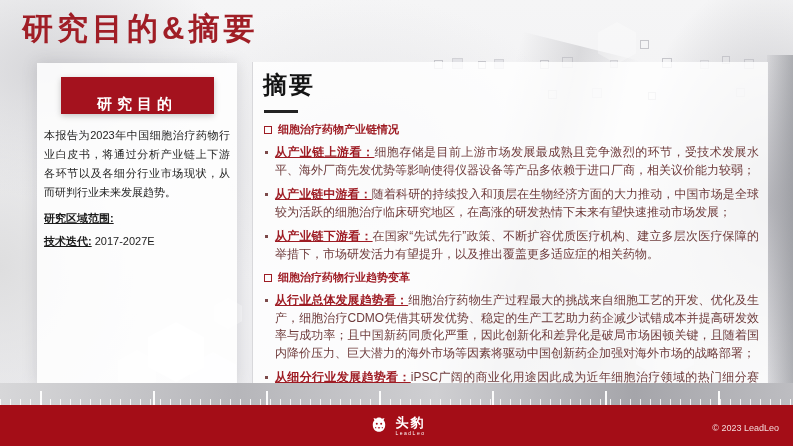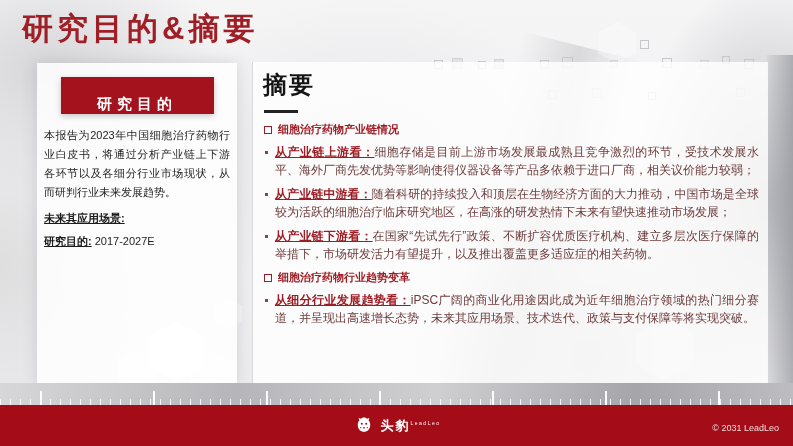--- a/index.html
+++ b/index.html
@@ -55,21 +55,21 @@
   .sec-title{font-size:11px;font-weight:bold;color:#9E1C24;margin:5px 0 7px 0;display:flex;align-items:center;}
   .sec-sq{display:inline-block;width:6px;height:6px;border:1.5px solid #9E1C24;margin:0 6px 0 1px;flex:0 0 auto;}
   .bullet{position:relative;padding-left:12px;margin:0 0 7px 0;
     font-size:12px;line-height:17.5px;color:#6E3B3B;text-align:justify;}
   .bullet::before{content:"";position:absolute;left:2px;top:7px;width:3px;height:3px;background:#7c4a4a;}
   .bullet .lead{font-weight:bold;color:#9E1C24;text-decoration:underline;}
 
   .footer{position:absolute;left:0;top:405px;width:793px;height:41px;background:#A40D17;}
   .logo{position:absolute;left:0;right:0;top:0;bottom:0;display:flex;align-items:center;justify-content:center;gap:6px;}
   .logo-icon{width:22px;height:22px;}
-  .logo-txt{display:flex;flex-direction:row;line-height:1;}
+  .logo-txt{display:flex;flex-direction:column;line-height:1;}
   .logo-cn{color:#fff;font-size:13px;font-weight:bold;letter-spacing:2px;}
   .logo-en{color:#fff;font-size:5px;letter-spacing:1.5px;margin-top:2px;}
   .copyright{position:absolute;right:14px;bottom:13px;color:#f2d9da;font-size:9px;}
 </style>
 </head>
 <body>
 
 <div class="slide">
 
   <div class="streak"></div>
@@ -101,25 +101,25 @@
 
   <div class="page-title">研究目的&amp;摘要</div>
 
   <div class="left-panel">
     <div class="purpose-box">
       <span>研究目的</span>
     </div>
     <div class="left-body">
       <p>本报告为2023年中国细胞治疗药物行业白皮书，将通过分析产业链上下游各环节以及各细分行业市场现状，从而研判行业未来发展趋势。</p>
       <div class="field">
-        <span class="lbl">未来其应用场景:</span>
+        <span class="lbl">研究区域范围:</span>
         <span></span>
       </div>
       <div class="field">
-        <span class="lbl">研究目的:</span>
+        <span class="lbl">技术迭代:</span>
         <span>2017-2027E</span>
       </div>
     </div>
   </div>
 
   <div class="right-panel">
     <div class="summary-title">摘要</div>
     <div class="summary-dash"></div>
 
     <div class="sec-title">
@@ -134,20 +134,23 @@
     </div>
     <div class="bullet">
       <span class="lead">从产业链下游看：</span><span>在国家“先试先行”政策、不断扩容优质医疗机构、建立多层次医疗保障的举措下，市场研发活力有望提升，以及推出覆盖更多适应症的相关药物。</span>
     </div>
 
     <div class="sec-title">
       <span class="sec-sq"></span>
       <span>细胞治疗药物行业趋势变革</span>
     </div>
     <div class="bullet">
+      <span class="lead">从行业总体发展趋势看：</span><span>细胞治疗药物生产过程最大的挑战来自细胞工艺的开发、优化及生产，细胞治疗CDMO凭借其研发优势、稳定的生产工艺助力药企减少试错成本并提高研发效率与成功率；且中国新药同质化严重，因此创新化和差异化是破局市场困顿关键，且随着国内降价压力、巨大潜力的海外市场等因素将驱动中国创新药企加强对海外市场的战略部署；</span>
+    </div>
+    <div class="bullet">
       <span class="lead">从细分行业发展趋势看：</span><span>iPSC广阔的商业化用途因此成为近年细胞治疗领域的热门细分赛道，并呈现出高速增长态势，未来其应用场景、技术迭代、政策与支付保障等将实现突破。</span>
     </div>
   </div>
 
   <div class="photo-band">
     <div class="ticks-small"></div>
     <div class="ticks-big"></div>
   </div>
 
   <div class="footer">
@@ -158,16 +161,16 @@
         <circle fill="#A40D17" cx="14.4" cy="9.6" r="1.1"></circle>
         <path fill="#A40D17" d="M10.6 13.4h2.8l-1.4 1.8z"></path>
         <circle fill="#A40D17" cx="8.4" cy="13.8" r=".7"></circle>
         <circle fill="#A40D17" cx="15.6" cy="13.8" r=".7"></circle>
       </svg>
       <div class="logo-txt">
         <span class="logo-cn">头豹</span>
         <span class="logo-en">LeadLeo</span>
       </div>
     </div>
-    <div class="copyright">© 2031 LeadLeo</div>
+    <div class="copyright">© 2023 LeadLeo</div>
   </div>
 
 </div>
 
 </body></html>

